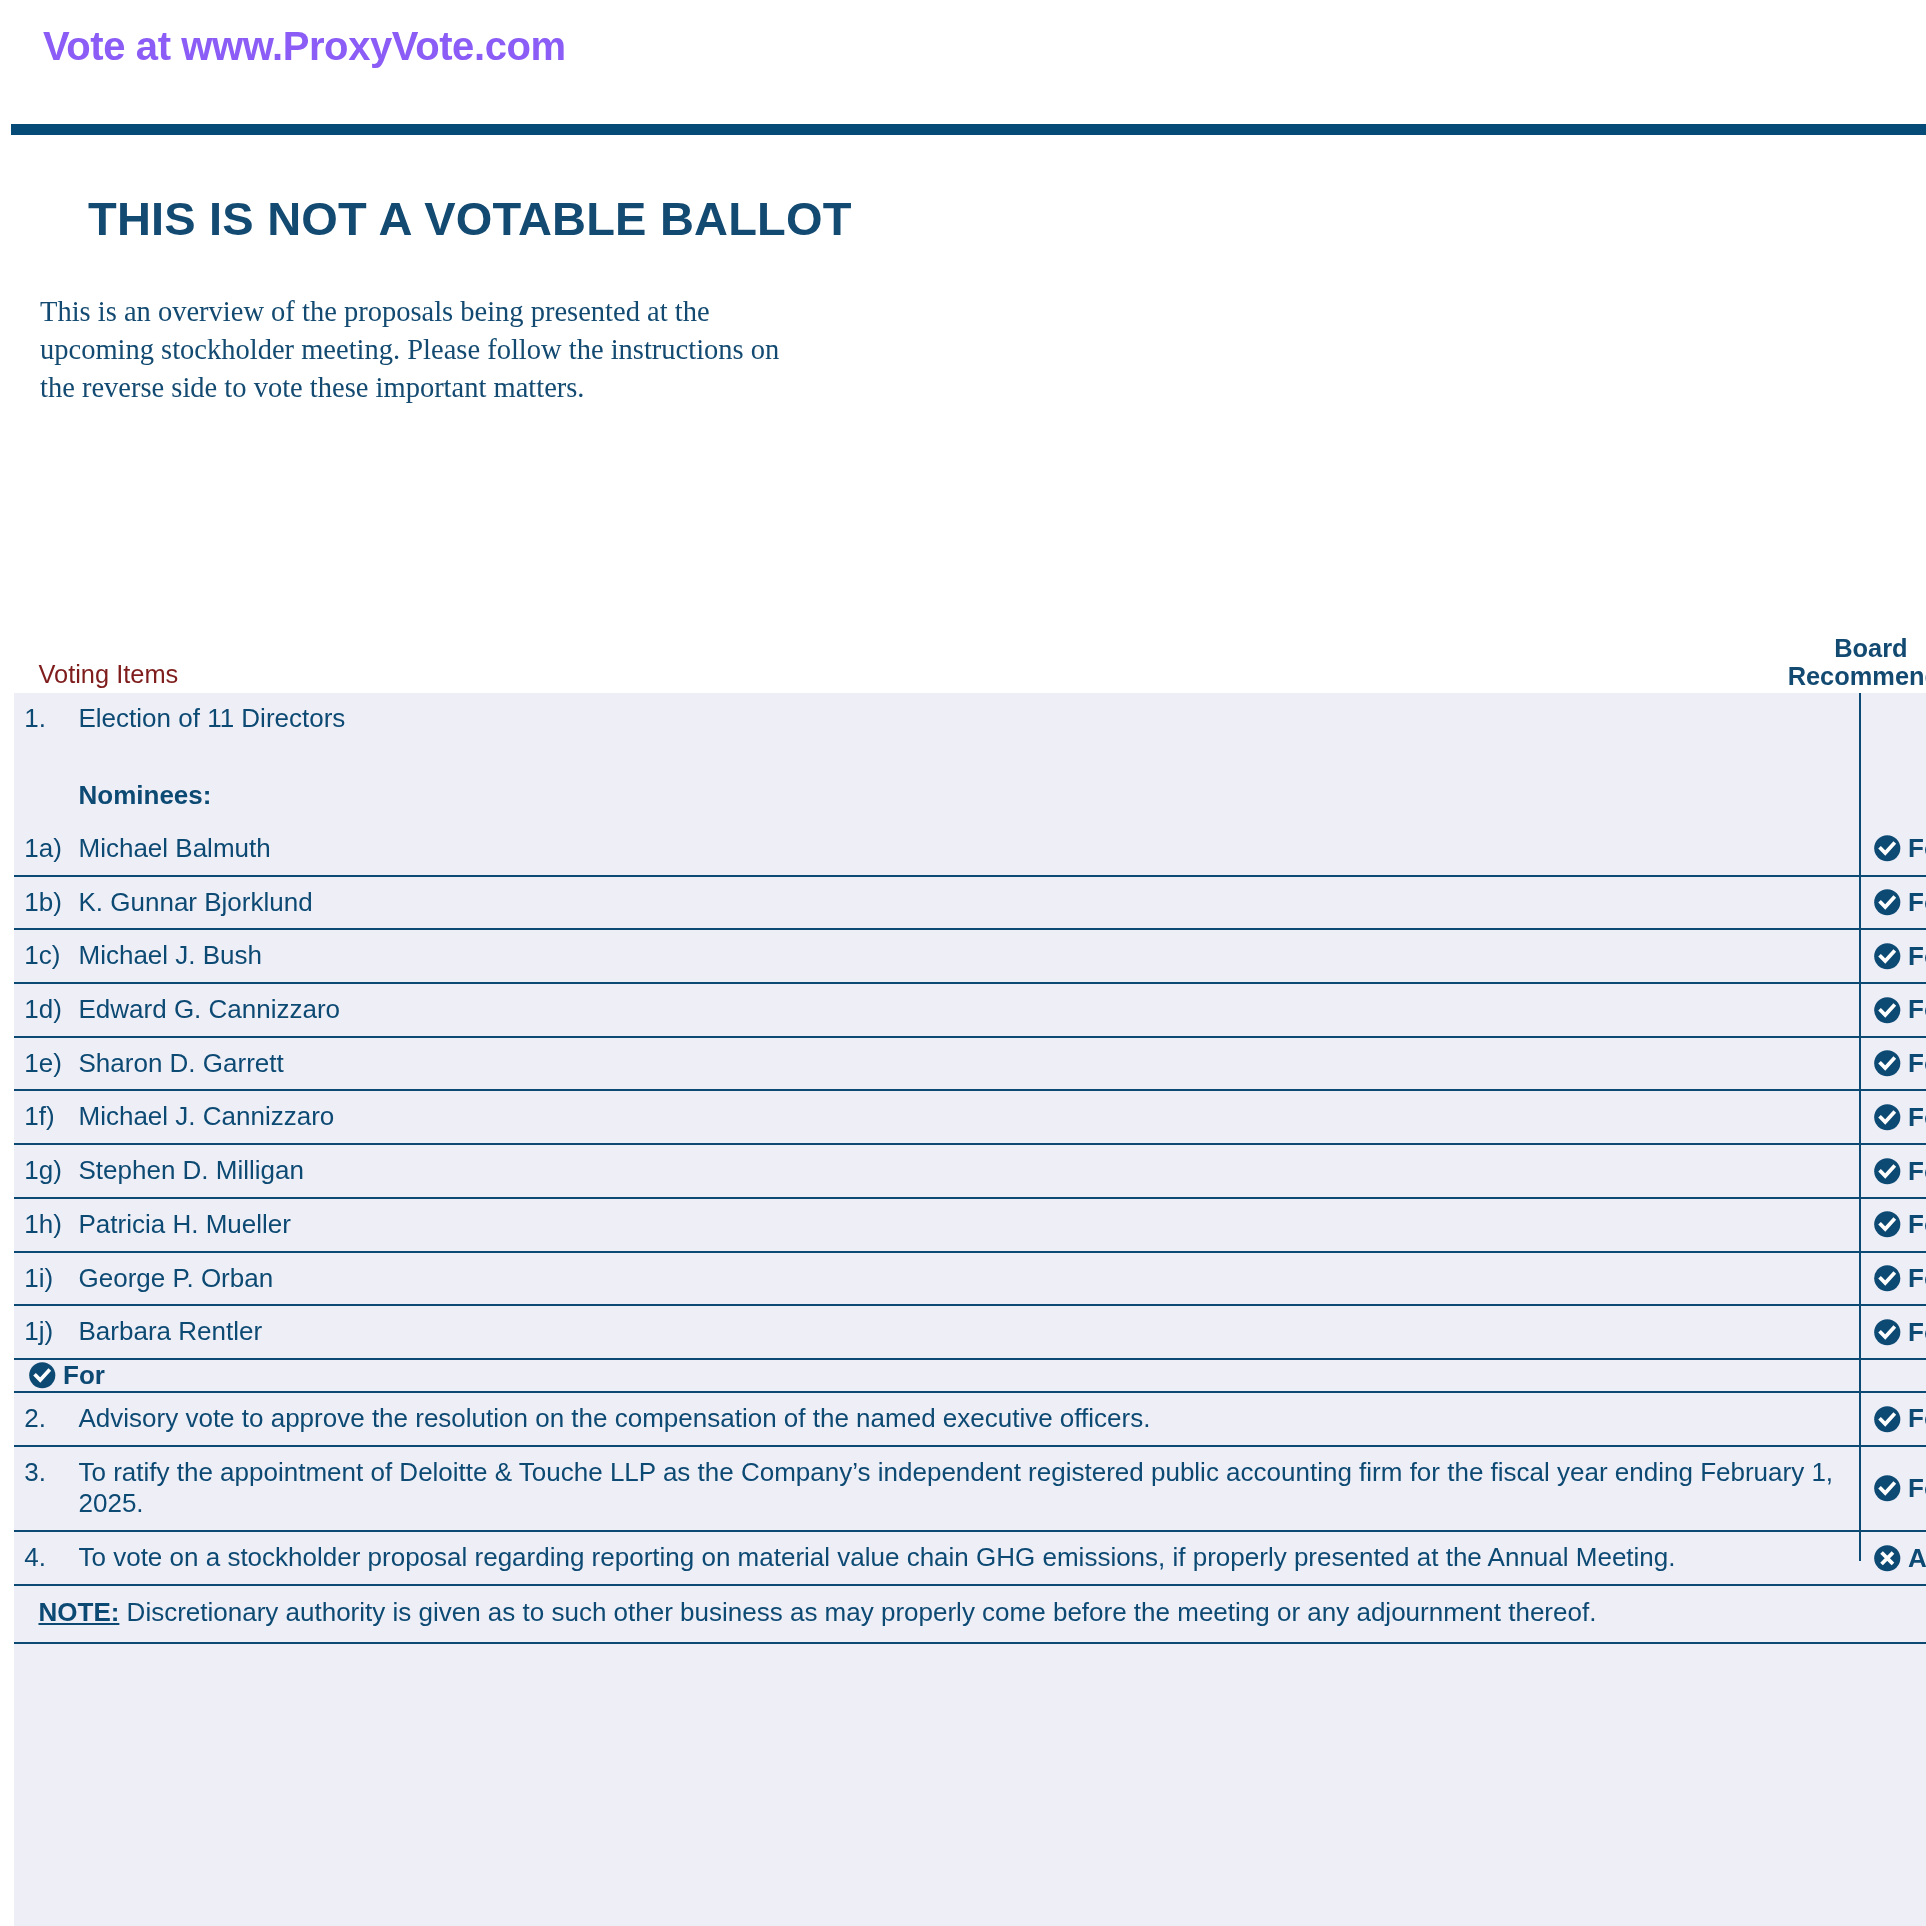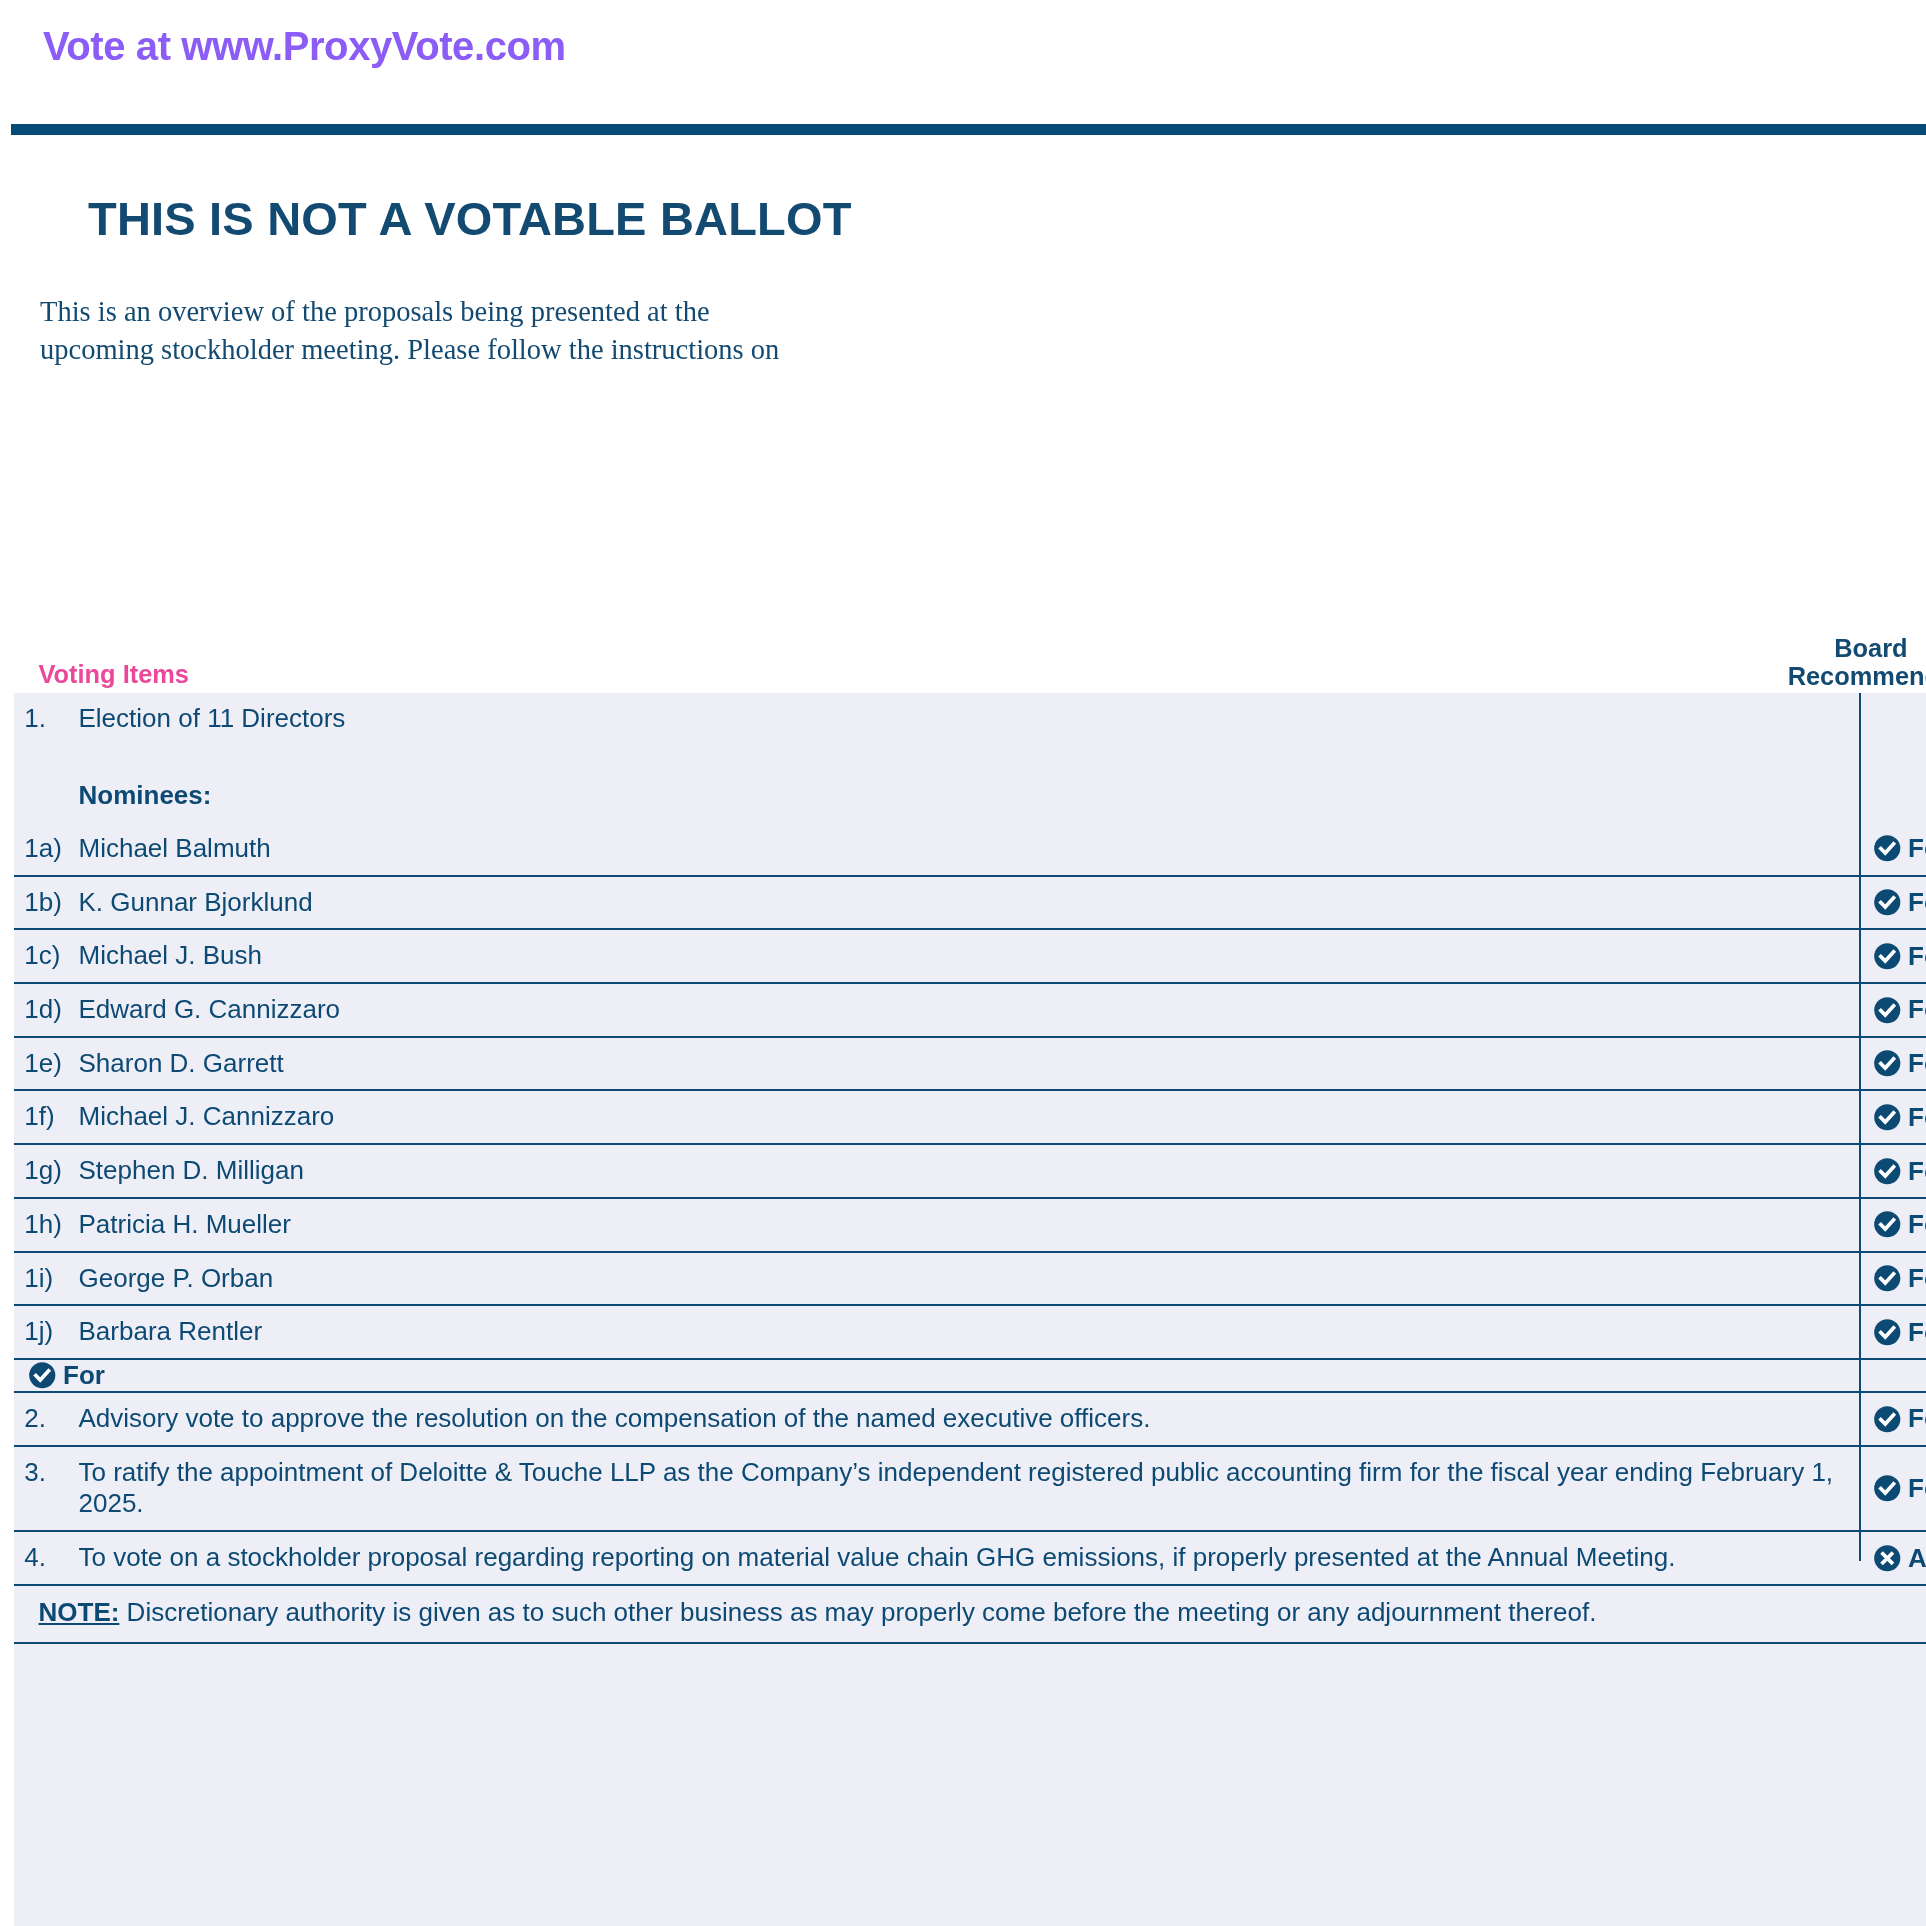--- a/index.html
+++ b/index.html
@@ -75,22 +75,22 @@
   .tbl-head {
     position: relative;
     height: 69px;
     background: #ffffff;
   }
   .tbl-head-left {
     position: absolute;
     left: 25px;
     bottom: 3.9px;
     font-size: 25.4px;
-    font-weight: bold;
-    color: #ec4899;
+    font-weight: normal;
+    color: #7f1d1d;
   }
   .tbl-head-right {
     position: absolute;
     right: 3.1px;
     bottom: 2.3px;
     width: 239px;
     text-align: center;
     font-size: 25.4px;
     font-weight: bold;
     line-height: 1.12;
@@ -180,20 +180,21 @@
 <div class="top-header">
   <div class="top-header-text">Vote at www.ProxyVote.com</div>
 </div>
 <div class="header-rule"></div>
 
 <div class="page-title">THIS IS NOT A VOTABLE BALLOT</div>
 
 <div class="intro">
   <div>This is an overview of the proposals being presented at the</div>
   <div>upcoming stockholder meeting. Please follow the instructions on</div>
+  <div>the reverse side to vote these important matters.</div>
 </div>
 
 <div class="ballot">
 
   <div class="tbl-head">
     <div class="tbl-head-left">Voting Items</div>
     <div class="tbl-head-right">
       <div>Board</div>
       <div>Recommends</div>
     </div>

